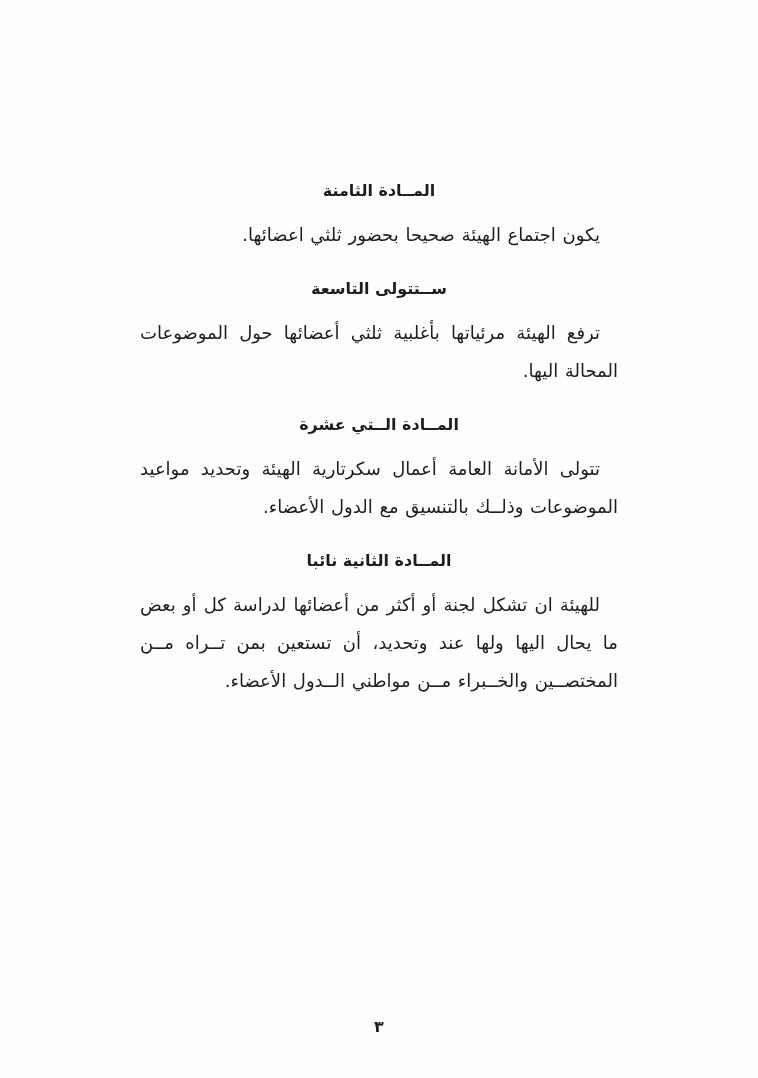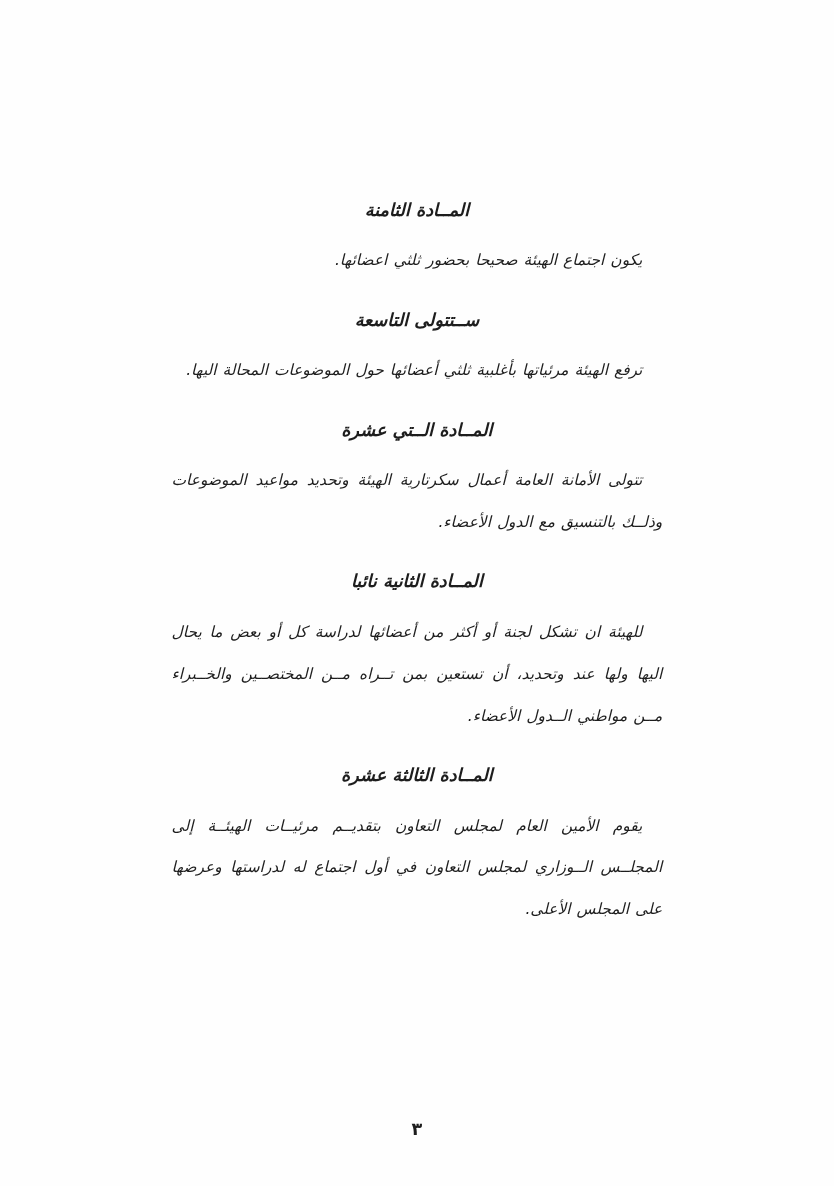--- a/index.html
+++ b/index.html
@@ -16,35 +16,34 @@
     direction: rtl;
     font-family: "DejaVu Sans", sans-serif;
     color: #1d1d1d;
     overflow: hidden;
   }
   .content {
     position: absolute;
     top: 180px;
     right: 140px;
     width: 478px;
-    font-style: italic;
   }
   .article {
     margin: 0 0 24px 0;
   }
   .article-title {
     margin: 0 0 14px 0;
     text-align: center;
     font-size: 16px;
     font-weight: 700;
     line-height: 22px;
   }
   .article-body {
-    margin: 16px;
-    font-size: 14px;
+    margin: 0;
+    font-size: 18px;
     line-height: 38px;
     text-align: justify;
     text-indent: 18px;
     word-spacing: 1px;
   }
   .page-number {
     position: absolute;
     bottom: 42px;
     left: 0;
     right: 0;
@@ -74,21 +73,17 @@
     <section class="article">
       <h2 class="article-title">المــادة الــتي عشرة</h2>
       <p class="article-body">تتولى الأمانة العامة أعمال سكرتارية الهيئة وتحديد مواعيد الموضوعات وذلــك بالتنسيق مع الدول الأعضاء.</p>
     </section>
 
     <section class="article">
       <h2 class="article-title">المــادة الثانية نائبا</h2>
       <p class="article-body">للهيئة ان تشكل لجنة أو أكثر من أعضائها لدراسة كل أو بعض ما يحال اليها ولها عند وتحديد، أن تستعين بمن تــراه مــن المختصــين والخــبراء مــن مواطني الــدول الأعضاء.</p>
     </section>
 
-    <section class="article">
-      <h2 class="article-title">المــادة الثالثة عشرة</h2>
-      <p class="article-body">يقوم الأمين العام لمجلس التعاون بتقديــم مرئيــات الهيئــة إلى المجلــس الــوزاري لمجلس التعاون في أول اجتماع له لدراستها وعرضها على المجلس الأعلى.</p>
-    </section>
 
   </main>
 
   <div class="page-number">٣</div>
 </div>
 
 </body></html>

